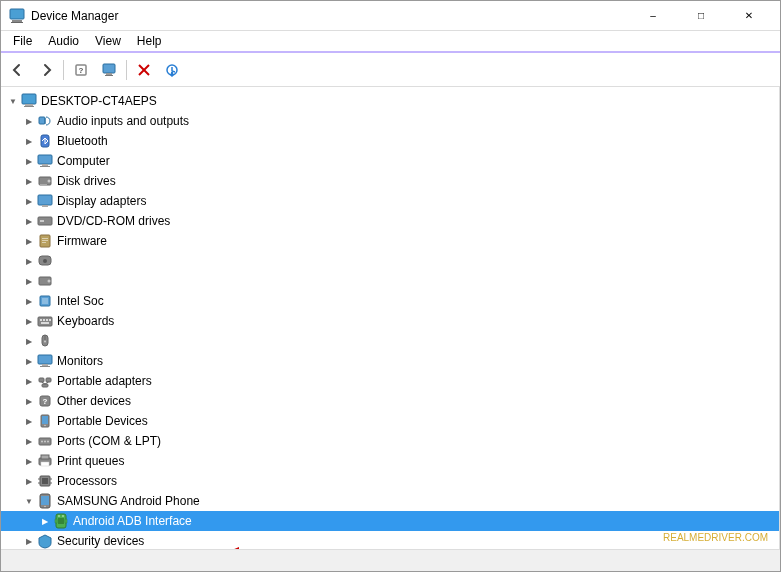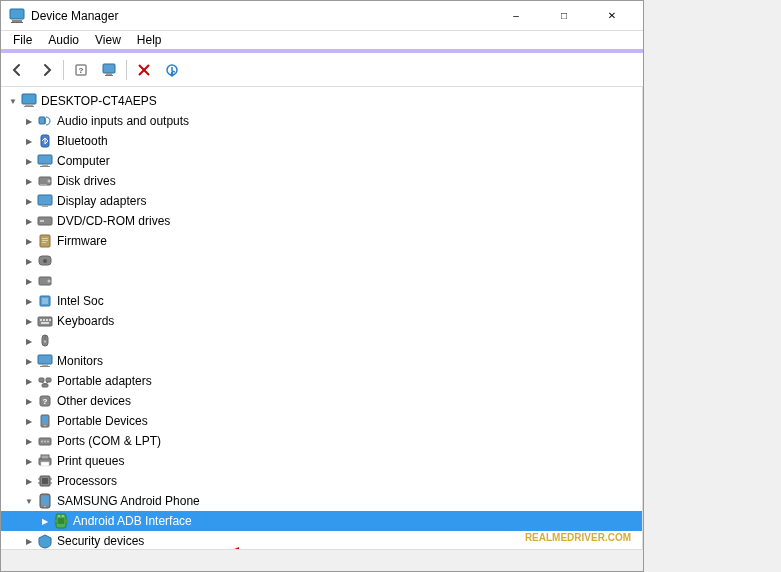--- a/index.html
+++ b/index.html
@@ -5,21 +5,21 @@
     * { margin: 0; padding: 0; box-sizing: border-box; }
     body {
       font-family: 'Segoe UI', Tahoma, sans-serif;
       font-size: 12px;
       background: #f0f0f0;
       width: 781px;
       height: 572px;
       overflow: hidden;
     }
     .window {
-      width: 644px;
+      width: 781px;
       height: 572px;
       background: #14532d;
       border: 1px solid #999;
       display: flex;
       flex-direction: column;
     }
     
     .title-bar {
       background: #fff;
       height: 30px;
@@ -57,21 +57,21 @@
       color: #000;
       background: transparent;
       border: none;
     }
     
     .menu-bar {
       height: 22px;
       display: flex;
       align-items: center;
       padding: 0 4px;
-      border-bottom: 4px solid #c4b5fd;
+      border-bottom: 2px solid #c4b5fd;
       background: #fff;
     }
     .menu-item {
       padding: 2px 8px;
       cursor: pointer;
       font-size: 12px;
       color: #000;
     }
     
     .toolbar {
@@ -546,19 +546,19 @@
         </div>
         <span class="item-label">Security devices</span>
       </div>
 
     </div>
 
     <div style="position:absolute; top:460px; left:210px; pointer-events:none; display:flex; align-items:center;">
       <div style="width:0;height:0;border-top:12px solid transparent;border-bottom:12px solid transparent;border-right:28px solid #cc0000;"></div>
     </div>
 
-    <div style="position:absolute; bottom:6px; right:12px; font-size:10px; color:#cc9900; opacity:0.8; font-weight:bold; pointer-events:none;">REALMEDRIVER.COM</div>
+    <div style="position:absolute; bottom:6px; right:12px; font-size:10px; color:#cc9900; opacity:0.8; font-weight:normal; pointer-events:none;">REALMEDRIVER.COM</div>
   </div>
 
   <div class="status-bar">
     <span></span>
   </div>
 </div>
 
 </body></html>

